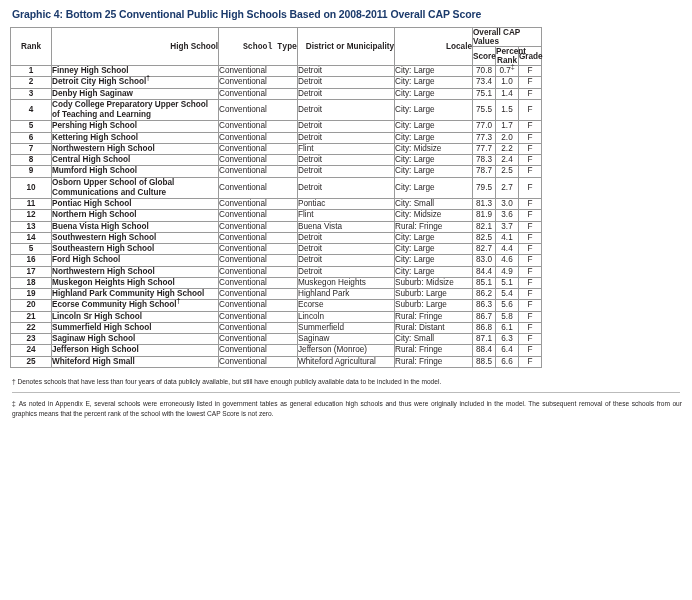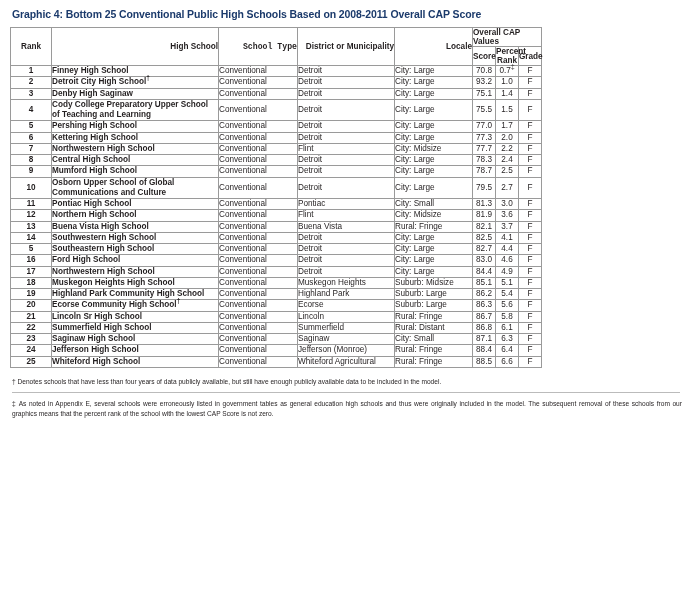--- a/index.html
+++ b/index.html
@@ -137,21 +137,21 @@
           <td class="num">70.8</td>
           <td class="num">0.7<sup>‡</sup></td>
           <td class="grade">F</td>
         </tr>
         <tr>
           <td class="rank">2</td>
           <td class="school">Detroit City High School<sup>†</sup></td>
           <td class="type">Conventional</td>
           <td class="district">Detroit</td>
           <td class="locale">City: Large</td>
-          <td class="num">93.2</td>
+          <td class="num">73.4</td>
           <td class="num">1.0</td>
           <td class="grade">F</td>
         </tr>
         <tr>
           <td class="rank">3</td>
           <td class="school">Denby High Saginaw</td>
           <td class="type">Conventional</td>
           <td class="district">Detroit</td>
           <td class="locale">City: Large</td>
           <td class="num">75.1</td>
@@ -363,21 +363,21 @@
           <td class="school">Jefferson High School</td>
           <td class="type">Conventional</td>
           <td class="district">Jefferson (Monroe)</td>
           <td class="locale">Rural: Fringe</td>
           <td class="num">88.4</td>
           <td class="num">6.4</td>
           <td class="grade">F</td>
         </tr>
         <tr>
           <td class="rank">25</td>
-          <td class="school">Whiteford High School</td>
+          <td class="school">Whiteford High Small</td>
           <td class="type">Conventional</td>
           <td class="district">Whiteford Agricultural</td>
           <td class="locale">Rural: Fringe</td>
           <td class="num">88.5</td>
           <td class="num">6.6</td>
           <td class="grade">F</td>
         </tr>
       </tbody>
   </table>
 

